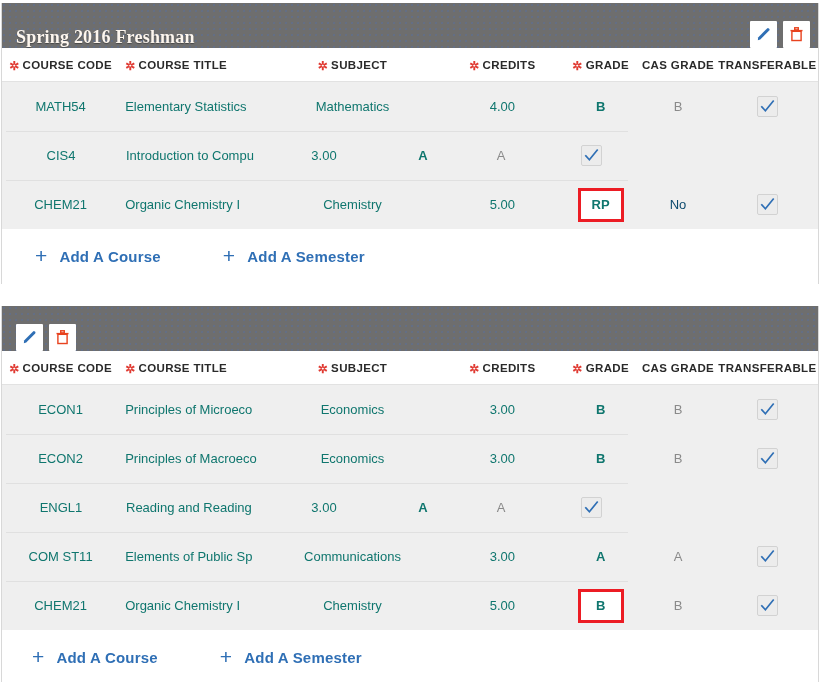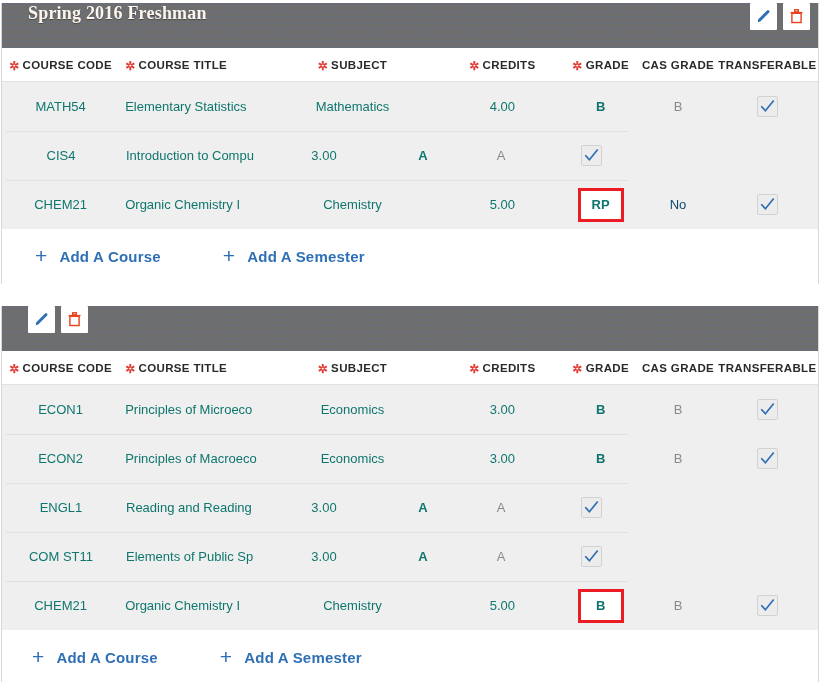--- a/index.html
+++ b/index.html
@@ -30,23 +30,23 @@
   .panel-gap { height: 22px; background: #ffffff; }
 
   
   .section-header {
     height: 45px;
     background-color: #6e6e6e;
     background-image:
       radial-gradient(circle at 2px 2px, rgba(90,110,150,0.55) 1.1px, transparent 1.2px);
     background-size: 6px 6px;
     display: flex;
-    align-items: flex-start;
+    align-items: flex-end;
     justify-content: space-between;
-    padding: 0 8px 0 26px;
+    padding: 0 8px 0 14px;
     position: relative;
   }
   .section-title {
     color: #fdf6ee;
     font-family: "Liberation Serif", serif;
     font-size: 18px;
     font-weight: bold;
     letter-spacing: 0.2px;
     text-shadow: 0 1px 1px rgba(0,0,0,0.35);
     white-space: nowrap;
@@ -417,20 +417,21 @@
               <span class="checkbox" role="checkbox" aria-checked="true">
                 <svg viewBox="0 0 24 24" width="17" height="17">
                   <path d="M4 12.5 L9 18 L20 4.5" fill="none" stroke="#2f6fb5" stroke-width="2.4" stroke-linecap="square"></path>
                 </svg>
               </span>
             </div>
           </div>
           <div class="row">
             <div class="cell c-code">COM ST11</div>
             <div class="cell c-title">Elements of Public Sp</div>
+            <div class="cell c-subj">Communications</div>
             <div class="cell c-cred">3.00</div>
             <div class="cell c-grade">
               <span class="grade-box">A</span>
             </div>
             <div class="cell c-cas" style="color: rgb(138, 138, 138);">A</div>
             <div class="cell c-trans">
               <span class="checkbox" role="checkbox" aria-checked="true">
                 <svg viewBox="0 0 24 24" width="17" height="17">
                   <path d="M4 12.5 L9 18 L20 4.5" fill="none" stroke="#2f6fb5" stroke-width="2.4" stroke-linecap="square"></path>
                 </svg>

